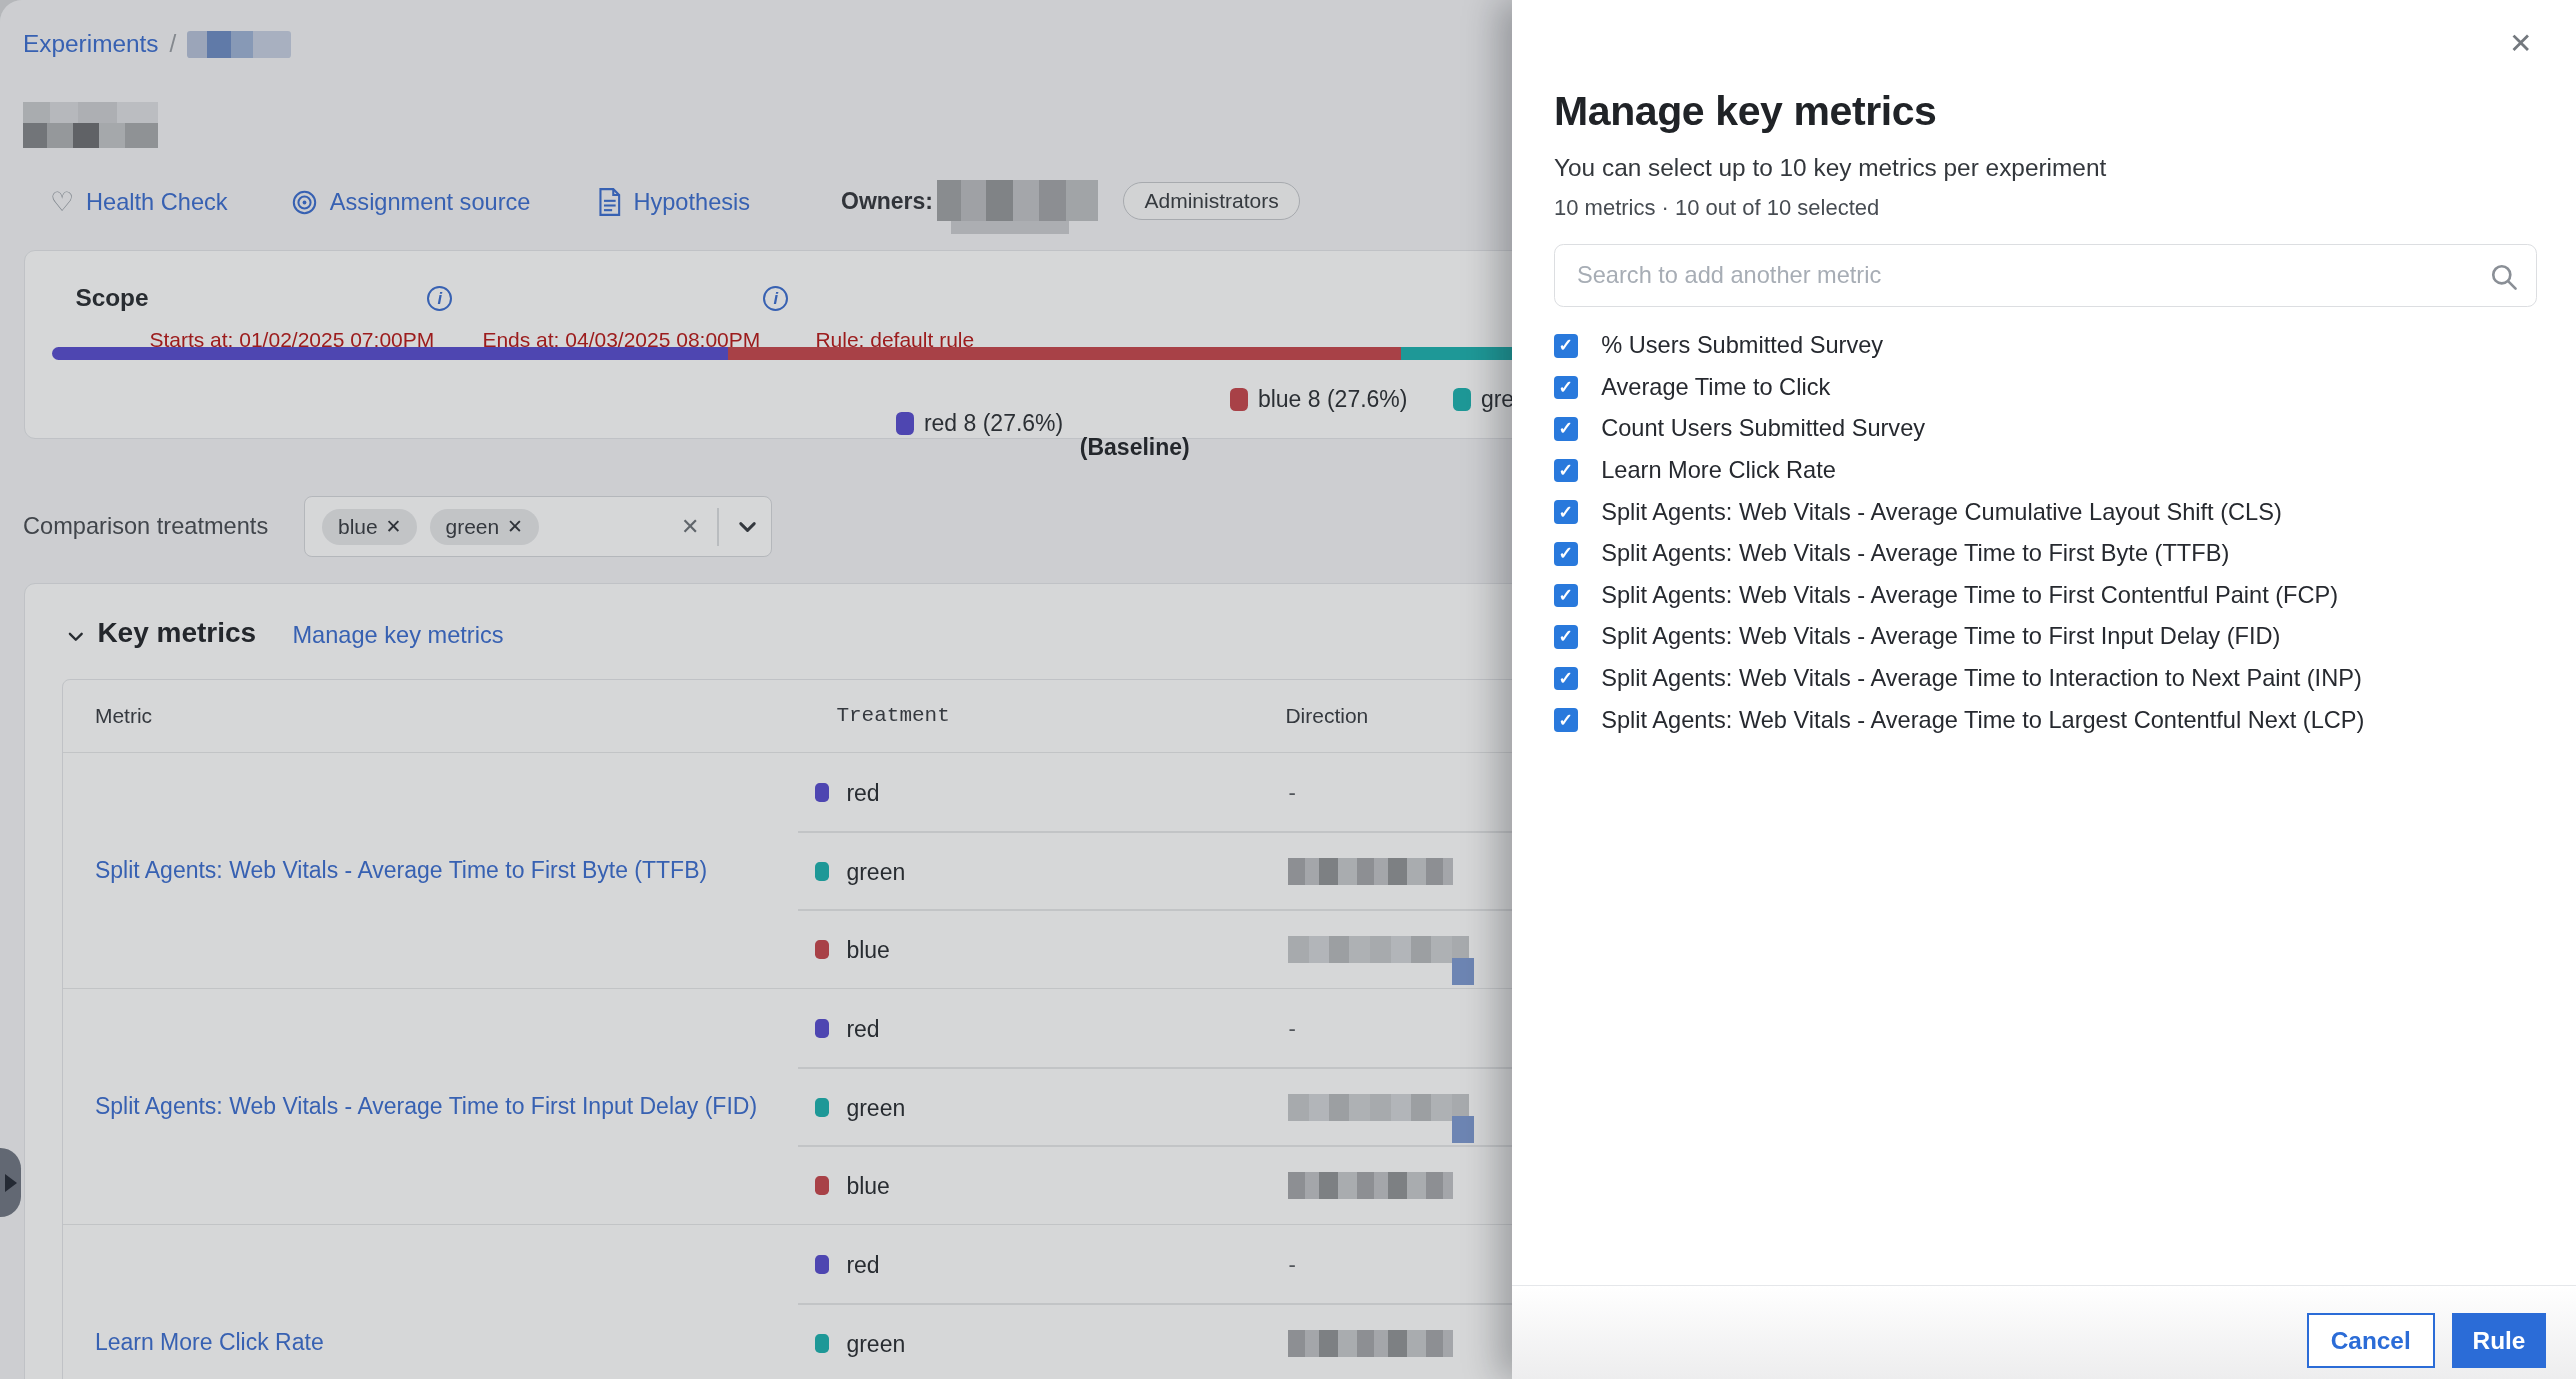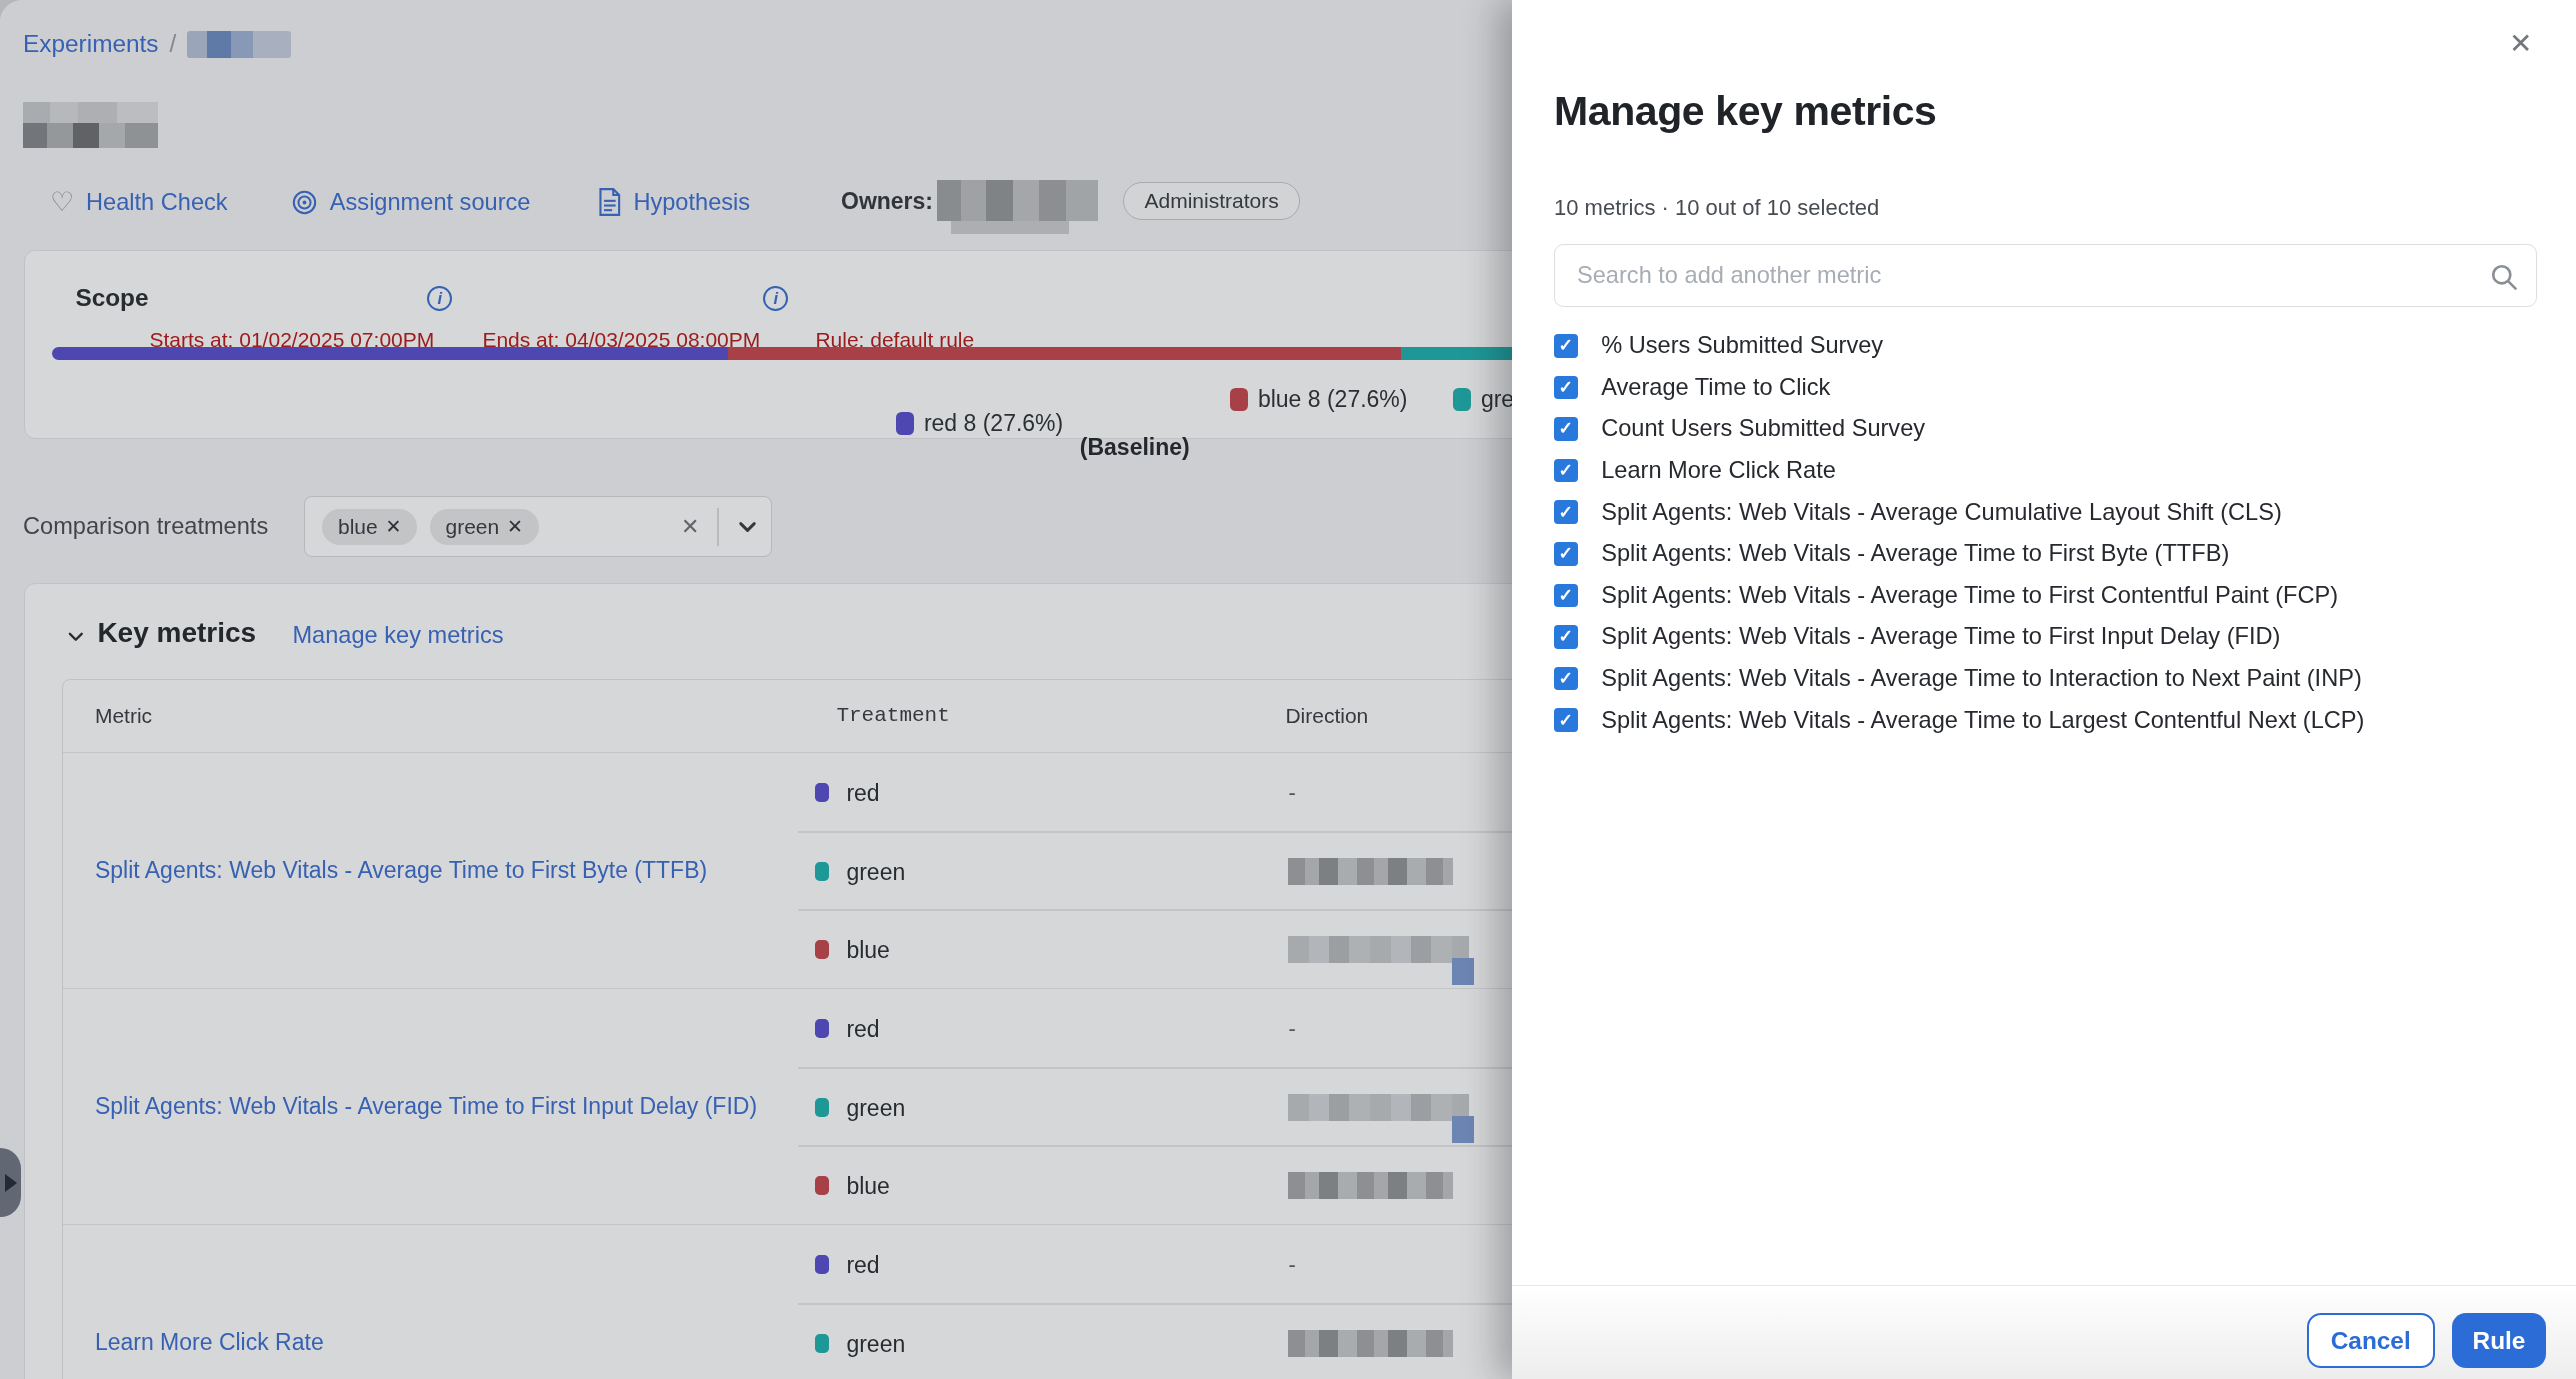--- a/index.html
+++ b/index.html
@@ -100,21 +100,21 @@
   .m-search::placeholder { color:#a7adb5; }
   .m-search-icon { position:absolute; left:976px; top:261px; }
   .m-list { position:absolute; left:42px; top:334px; width:983px; }
   .mrow { display:flex; align-items:center; gap:23.6px; height:23.6px; margin-bottom:18px; cursor:pointer; }
   .cb { width:23.6px; height:23.6px; border-radius:3.9px; background:#2979dc; color:#fff; font-size:17.3px; font-weight:700;
         display:flex; align-items:center; justify-content:center; flex:none; }
   .mrow .lbl { font-size:23.6px; color:#26292f; white-space:nowrap; }
   .m-footer { position:absolute; left:0; top:1285px; width:100%; height:94px; border-top:1.6px solid #e5e7ea;
               background:linear-gradient(180deg,#ffffff,#ededee); }
   .m-actions { position:absolute; right:30px; top:27px; display:flex; gap:17.3px; }
-  .btn { height:55px; border-radius:14px; font-size:24.4px; font-weight:600; display:flex; align-items:center;
+  .btn { height:55px; border-radius:0; font-size:24.4px; font-weight:600; display:flex; align-items:center;
          justify-content:center; cursor:pointer; font-family:"Liberation Sans", sans-serif; }
   .btn-cancel { width:128px; background:#fff; border:2.4px solid #2b6cd7; color:#2b6cd7; }
   .btn-save { width:94px; background:#2b6cd7; border:none; color:#fff; }
 </style>
 </head>
 <body>
 
 <div id="stage">
 
   <div class="main">
@@ -274,20 +274,21 @@
     <div class="edge-tab">
       <span class="tri"></span>
     </div>
 
     <div class="backdrop"></div>
   </div>
 
   <aside class="modal">
     <span class="modal-close">✕</span>
     <h1 class="m-title">Manage key metrics</h1>
+    <p class="m-sub">You can select up to 10 key metrics per experiment</p>
     <p class="m-count">10 metrics · 10 out of 10 selected</p>
 
     <input class="m-search" type="text" placeholder="Search to add another metric" style="">
     <svg class="m-search-icon" width="31.5" height="31.5" viewBox="0 0 24 24">
       <circle cx="10.5" cy="10.5" r="6.5" fill="none" stroke="#8a8f96" stroke-width="2"></circle>
       <line x1="15.5" y1="15.5" x2="21" y2="21" stroke="#8a8f96" stroke-width="2" stroke-linecap="round"></line>
     </svg>
 
     <div class="m-list" id="metric-list">
         <div class="mrow">

